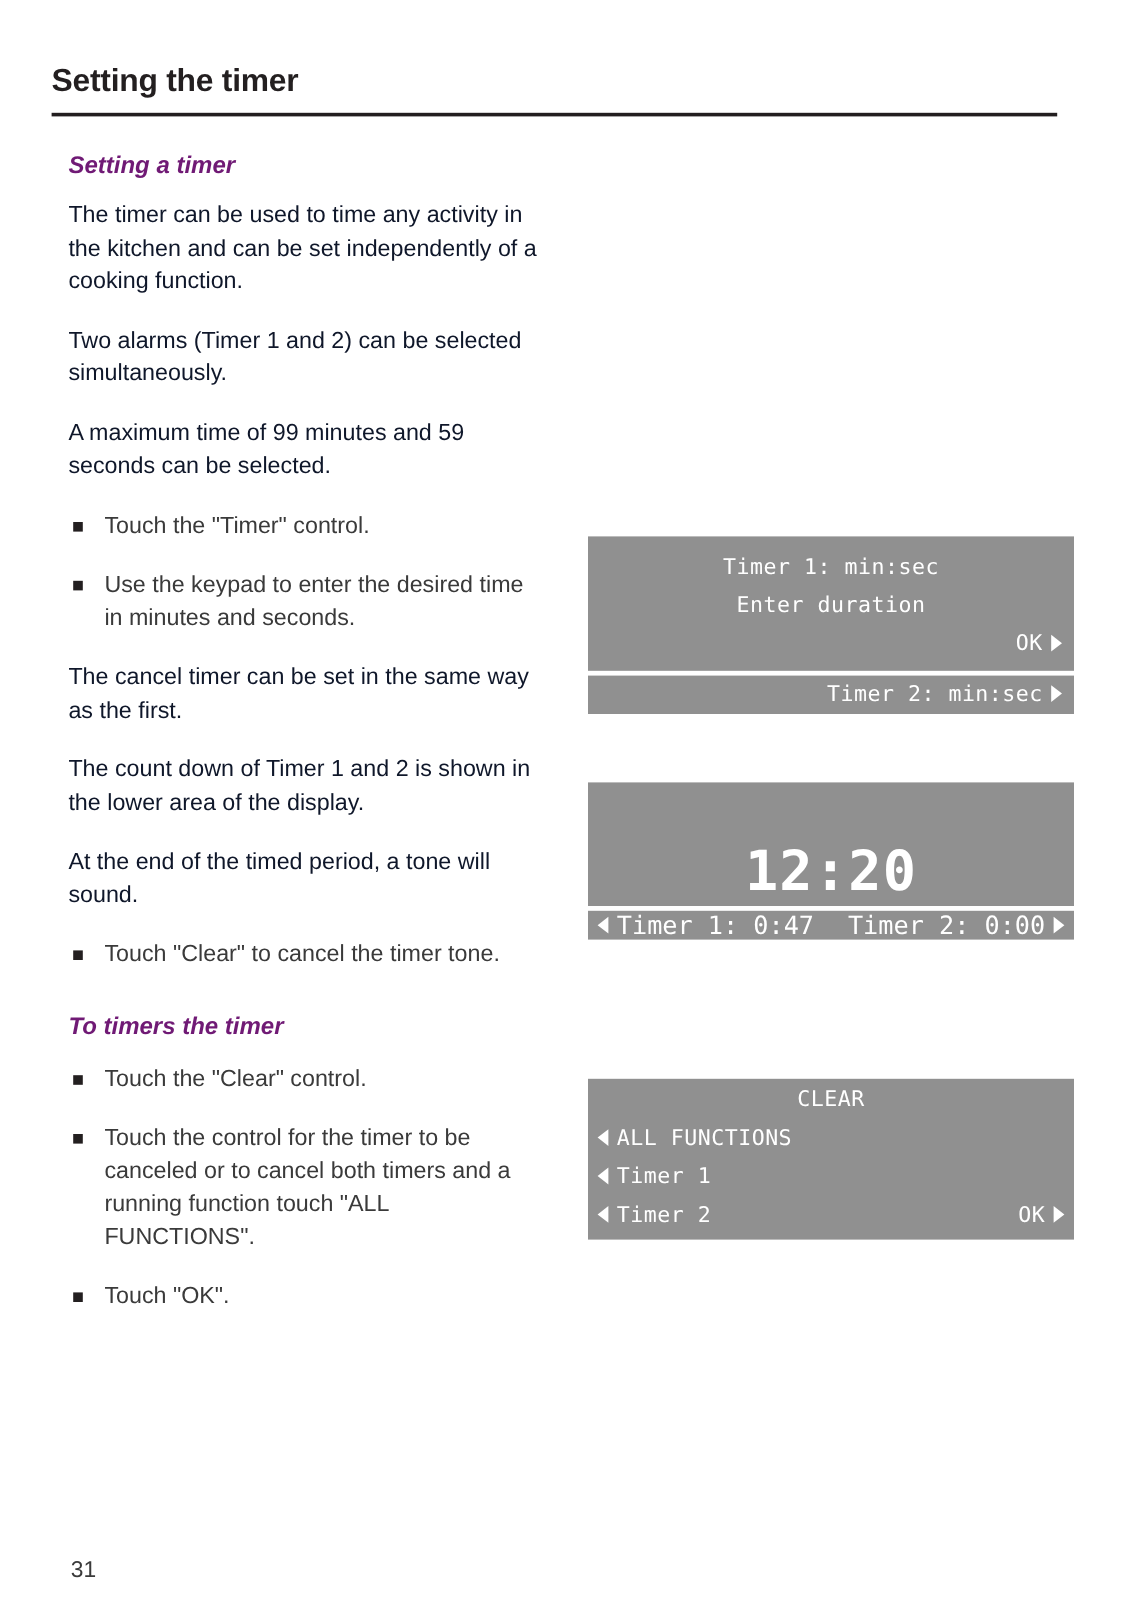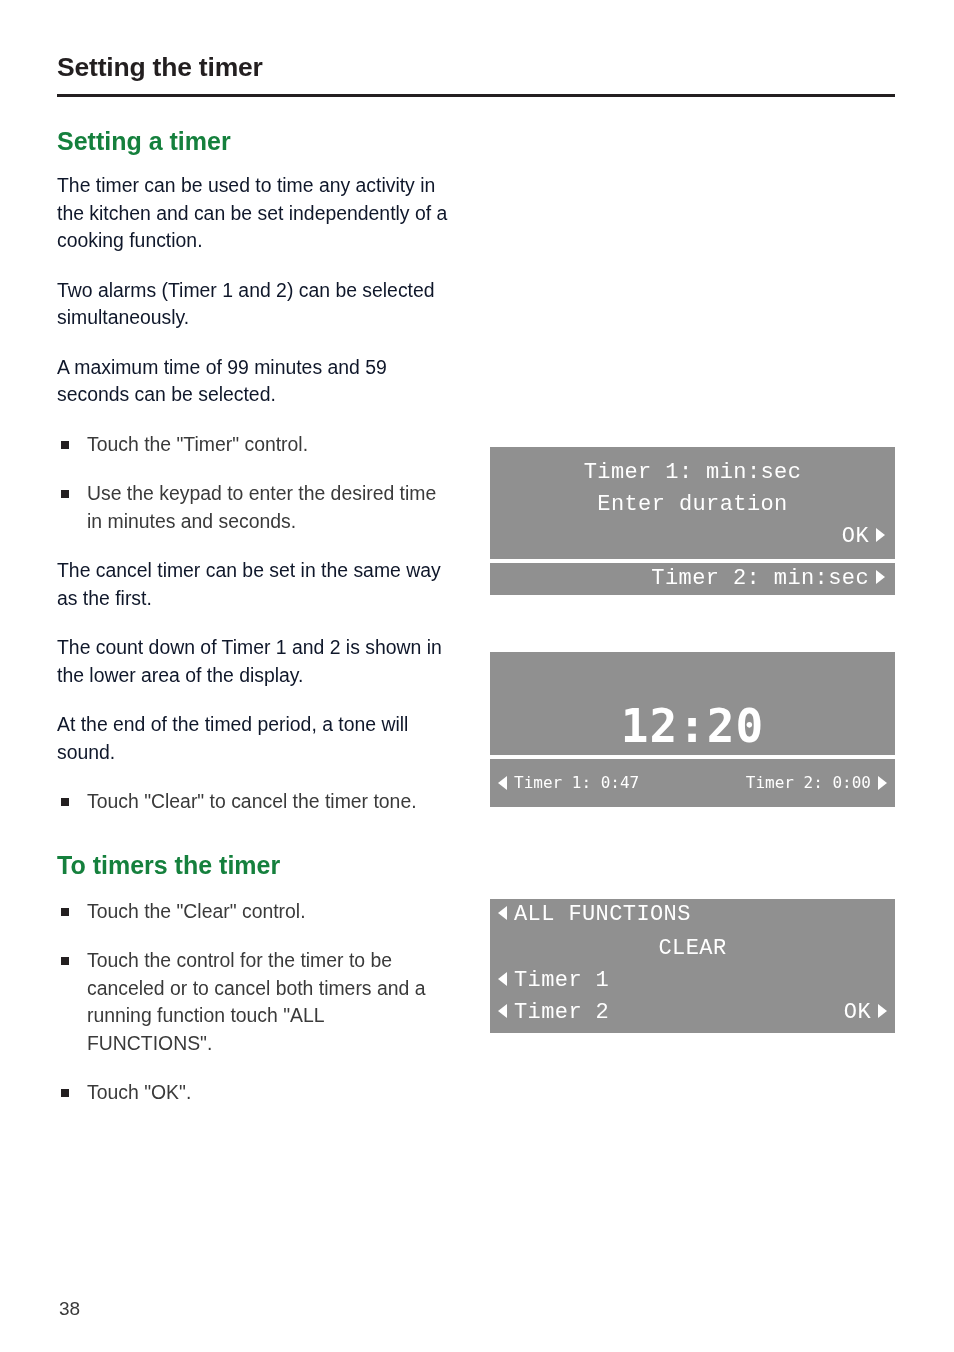--- a/index.html
+++ b/index.html
@@ -17,21 +17,21 @@
   }
 
   .page {
     position: absolute;
     inset: 0;
   }
 
   
   .page-header {
     position: absolute;
-    left: 57px;
+    left: 43px;
     top: 52px;
     width: 838px;
   }
   .page-header h1 {
     margin: 0;
     font-size: 26.5px;
     font-weight: bold;
     letter-spacing: -0.2px;
     line-height: 1.15;
     color: #231f20;
@@ -46,24 +46,25 @@
   
   .text-col {
     position: absolute;
     left: 57px;
     top: 126px;
     width: 397px;
   }
 
   h2.section-title {
     margin: 0 0 16px 0;
-    font-size: 25px;
+    font-size: 20px;
     font-weight: bold;
     line-height: 1.2;
-    color: #15803d;
+    color: #701a75;
+    font-style: italic;
   }
   h2.section-title.second {
     margin-top: 34px;
     margin-bottom: 18px;
   }
 
   p.para {
     margin: 0 0 22px 0;
     font-size: 19.4px;
     line-height: 27.5px;
@@ -104,24 +105,23 @@
   .lcd-block {
     background: #909090;
     position: relative;
   }
   .lcd-gap { height: 4px; background: #ffffff; }
 
   .lcd-row {
     position: relative;
     height: 32px;
     line-height: 32px;
-    font-size: 22px;
+    font-size: 18px;
     letter-spacing: 0.4px;
     white-space: nowrap;
-    font-family: Liberation Mono, monospace;
   }
   .lcd-row.center { text-align: center; }
   .lcd-row.right  { text-align: right; padding-right: 10px; }
   .lcd-row.left   { text-align: left; padding-left: 8px; }
 
   .row-split {
     display: flex;
     justify-content: space-between;
     align-items: center;
     padding: 0 8px;
@@ -162,23 +162,23 @@
     box-sizing: border-box;
   }
   #lcd-panel-2 .clock {
     font-size: 46px;
     font-weight: bold;
     letter-spacing: 1px;
     line-height: 1;
     margin-top: 48px;
   }
   #lcd-panel-2 .statusbar {
-    height: 48px;
+    height: 24px;
     line-height: 32px;
-    font-size: 16px;
+    font-size: 21px;
     gap: 16px;
   }
 
   
   #lcd-panel-3 { top: 899px; }
   #lcd-panel-3 .menu { padding-bottom: 4px; }
   #lcd-panel-3 .lcd-row.center { padding-top: 2px; }
 
   
   .page-number {
@@ -274,32 +274,32 @@
     <div class="lcd-block">
       <div class="statusbar row-split">
         <span><span class="arrow-l"></span><span>Timer 1: 0:47</span></span>
         <span><span>Timer 2: 0:00</span><span class="arrow-r"></span></span>
       </div>
     </div>
   </div>
 
   <div class="lcd" id="lcd-panel-3">
     <div class="lcd-block menu">
+      <div class="lcd-row center">CLEAR</div>
+
       <div class="lcd-row left">
         <span class="arrow-l"></span><span>ALL FUNCTIONS</span>
       </div>
-
-      <div class="lcd-row center">CLEAR</div>
 
       <div class="lcd-row left">
         <span class="arrow-l"></span><span>Timer 1</span>
       </div>
 
       <div class="lcd-row row-split">
         <span><span class="arrow-l"></span><span>Timer 2</span></span>
         <span><span>OK</span><span class="arrow-r"></span></span>
       </div>
     </div>
   </div>
 
-  <div class="page-number">38</div>
+  <div class="page-number">31</div>
 
 </div>
 
 </body></html>

